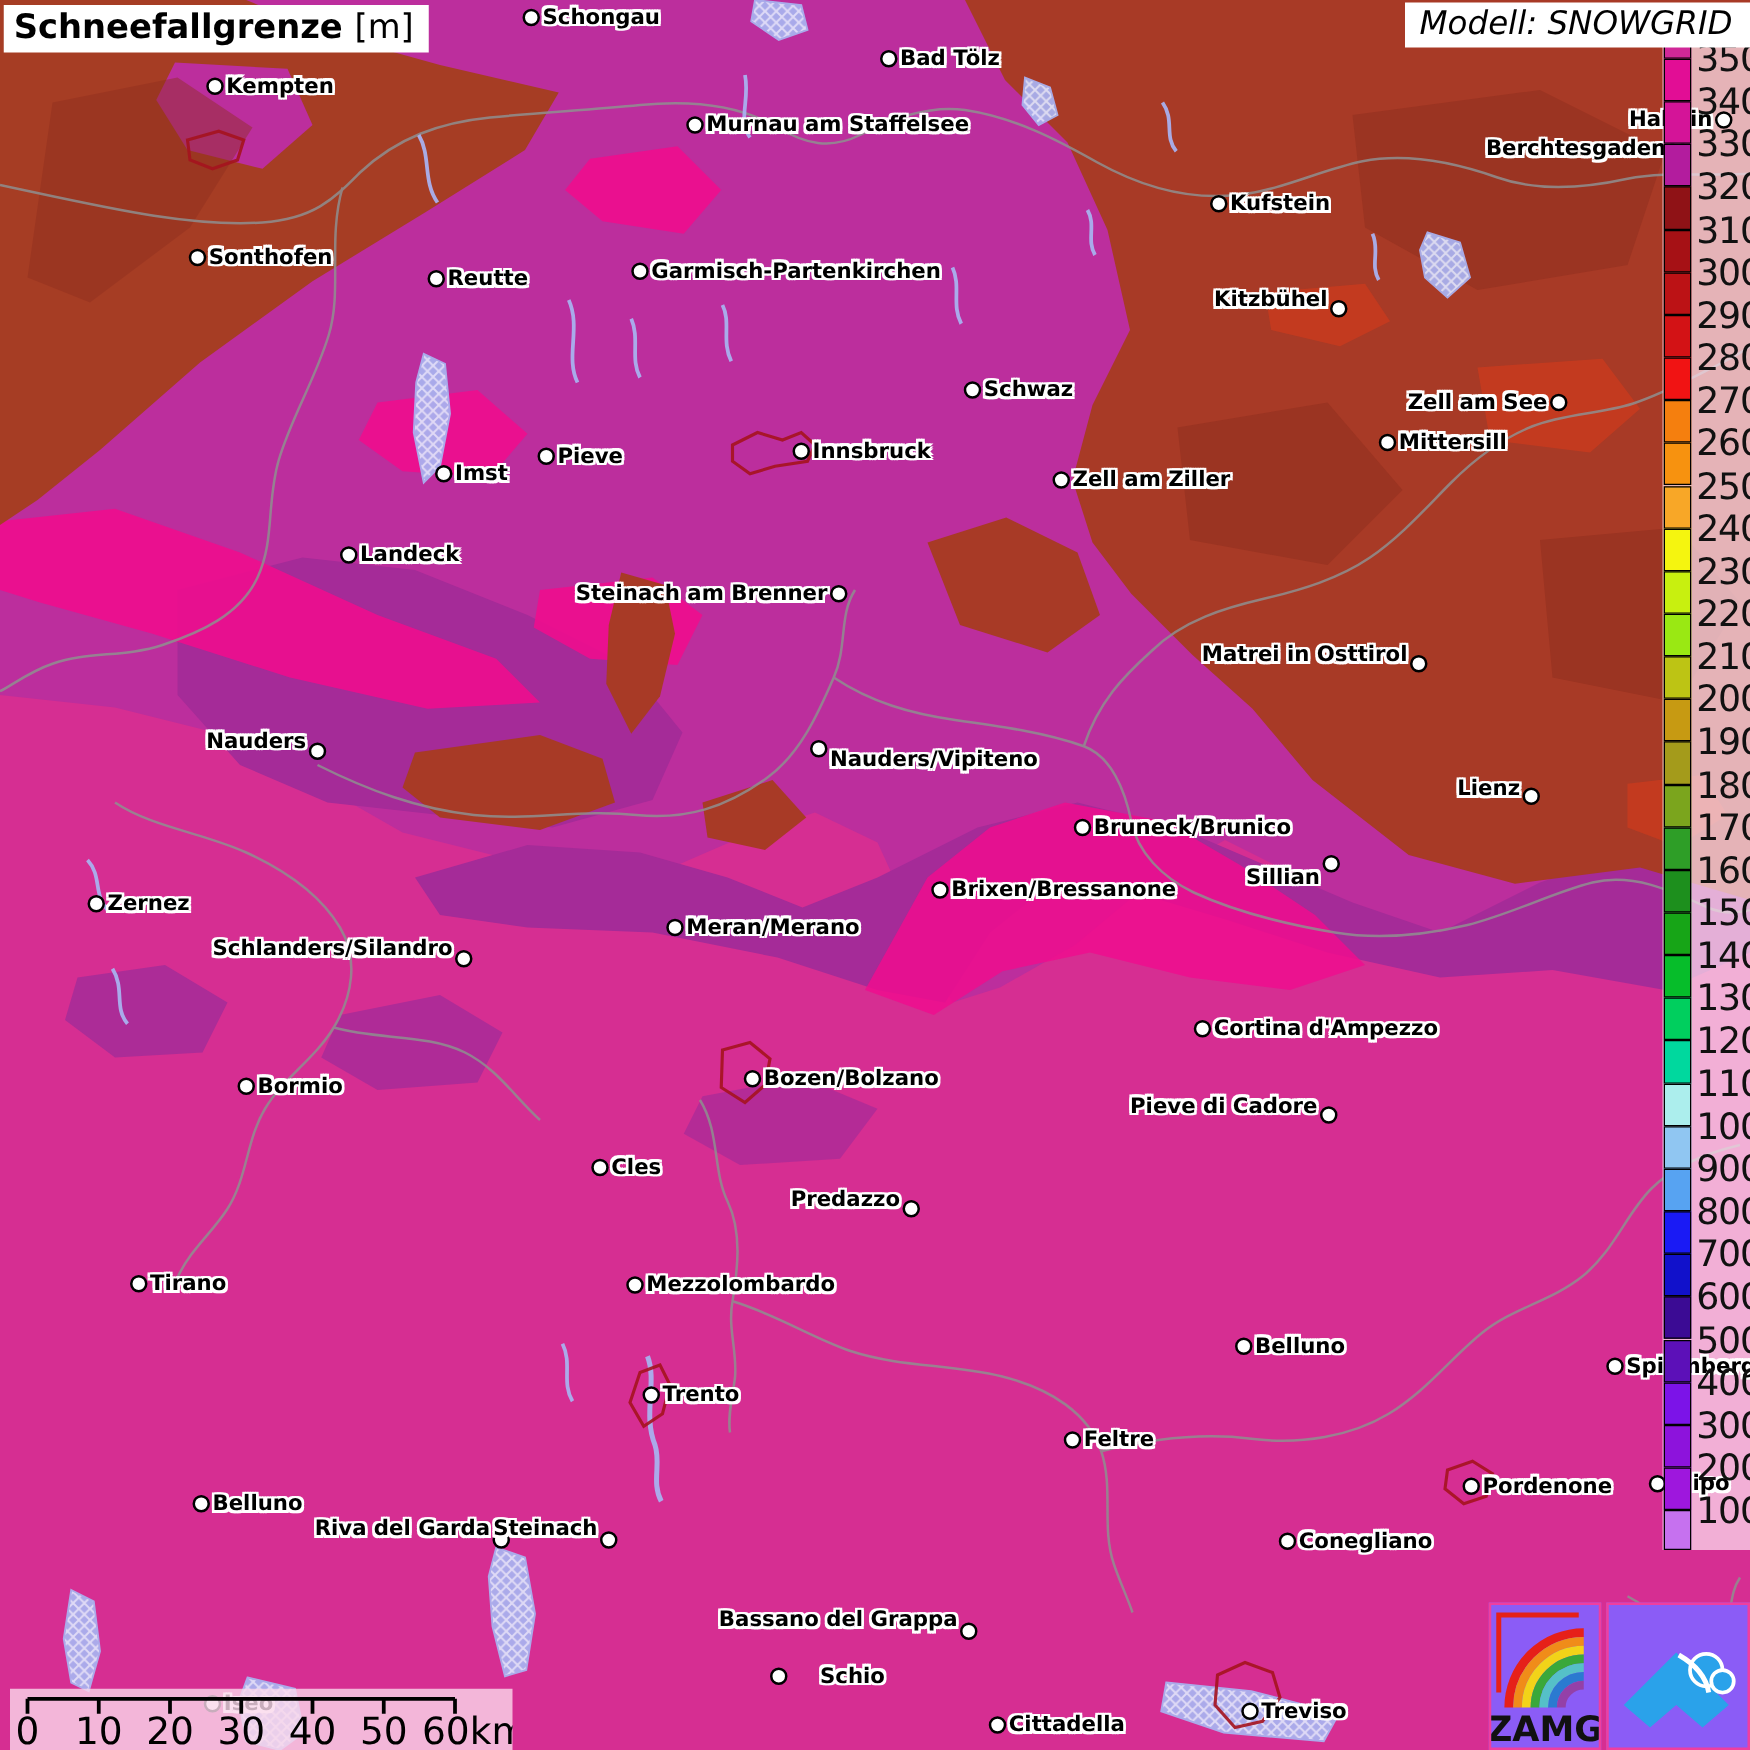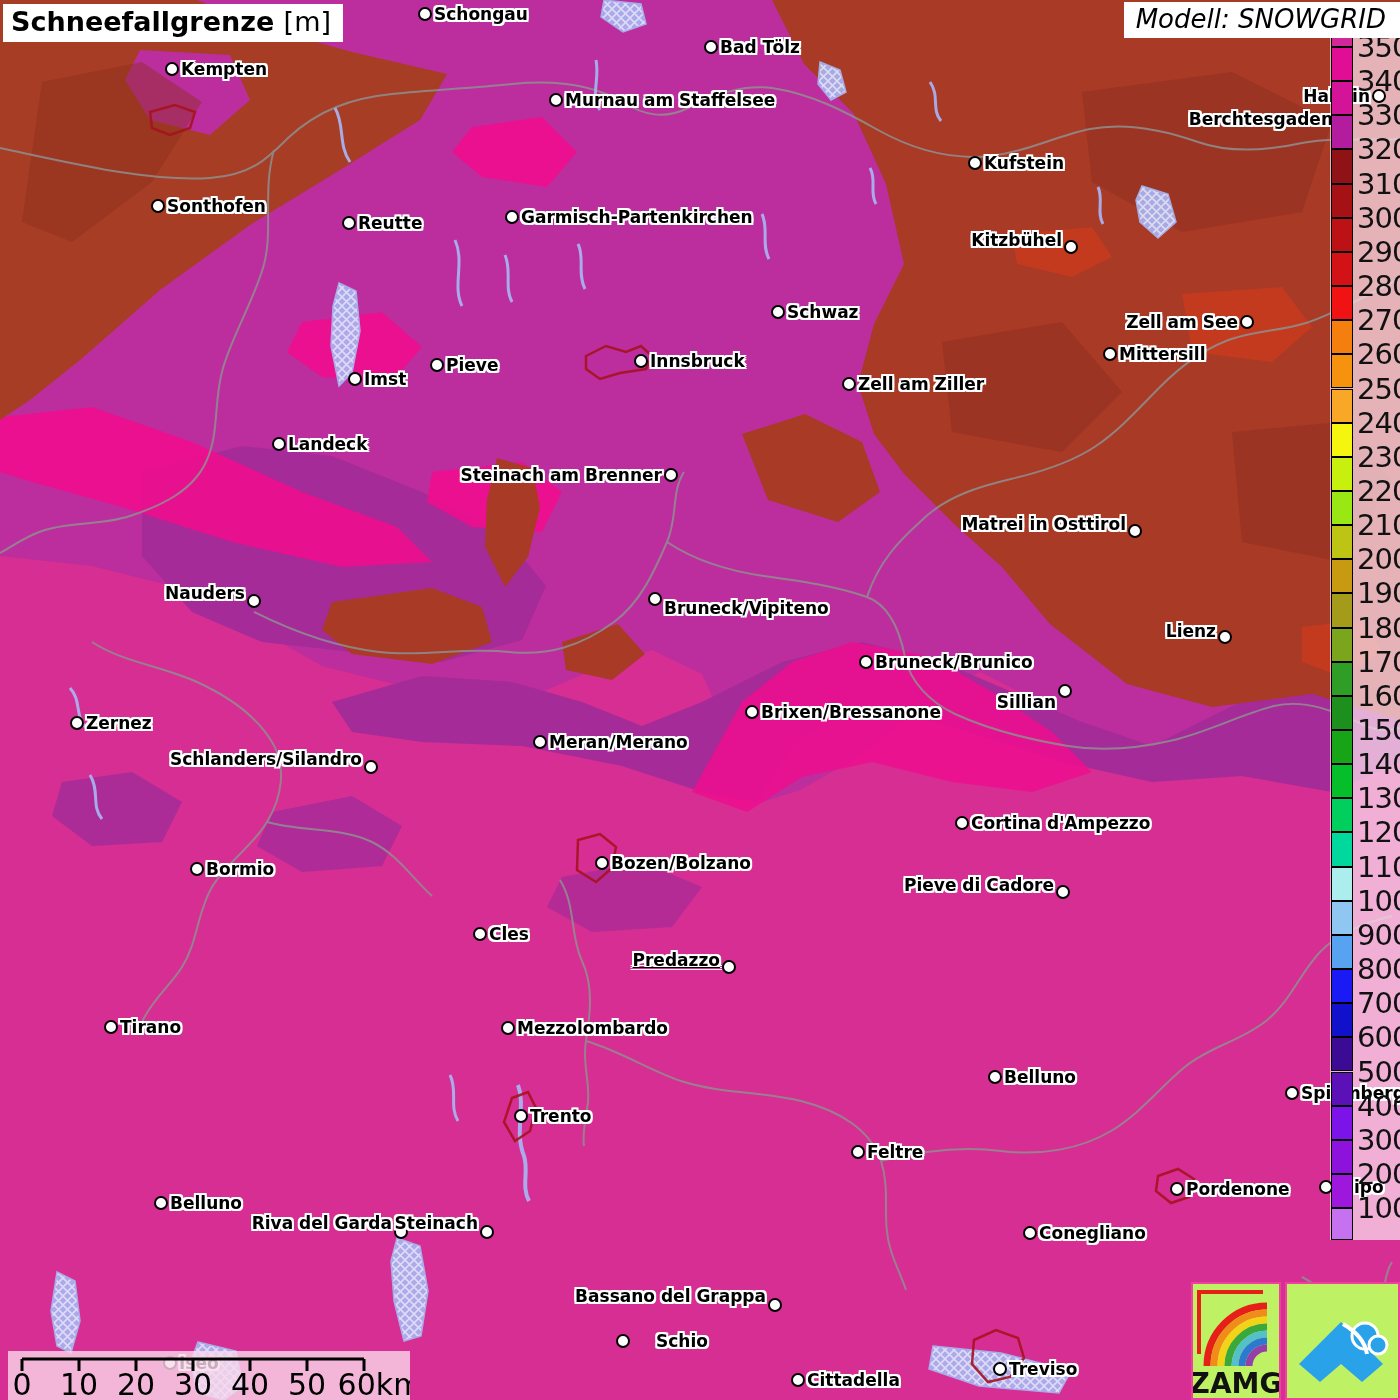--- a/index.html
+++ b/index.html
@@ -29,21 +29,21 @@
   #title-box{position:absolute;left:3px;top:4px;background:#fff;padding:2px 12px 5px 8px;z-index:30;}
   #title-line1{font-size:27px;font-weight:bold;line-height:31px;color:#000;}
   #title-line1 .unit{font-weight:normal;}
   #title-line2{font-size:26px;font-style:italic;line-height:30px;color:#000;}
   #model-box{position:absolute;right:0;top:2px;background:#fff;padding:2px 14px 4px 12px;
              font-size:26px;font-style:italic;color:#000;z-index:30;}
 
   #scalebar{position:absolute;left:8px;top:1351px;width:402px;height:49px;
             background:rgba(250,216,235,.8);z-index:20;}
 
-  .logo-box{position:absolute;top:1282px;height:118px;background:#bef264;
+  .logo-box{position:absolute;top:1282px;height:118px;background:#8b5cf6;
             border:2px solid #ef3f9f;box-sizing:border-box;z-index:30;}
   #zamg-box{left:1191px;width:90px;}
   #blue-box{left:1285px;width:115px;}
 </style>
 </head>
 <body>
 
 <div id="stage">
 
   <svg id="map-svg" viewBox="0 0 1400 1400">
@@ -227,21 +227,21 @@
       <div class="city" style="left: 1135px; top: 531px;">
         <span class="dot"></span>
         <span class="lbl" style="top: -7px; right: 9px;">Matrei in Osttirol</span>
       </div>
       <div class="city" style="left: 254px; top: 601px;">
         <span class="dot"></span>
         <span class="lbl" style="top: -8px; right: 9px;">Nauders</span>
       </div>
       <div class="city" style="left: 655px; top: 599px;">
         <span class="dot"></span>
-        <span class="lbl" style="top: 9px; left: 9px;">Bruneck/Vipiteno</span>
+        <span class="lbl" style="top: 9px; left: 9px;">Nauders/Vipiteno</span>
       </div>
       <div class="city" style="left: 1225px; top: 637px;">
         <span class="dot"></span>
         <span class="lbl" style="top: -6px; right: 9px;">Lienz</span>
       </div>
       <div class="city" style="left: 866px; top: 662px;">
         <span class="dot"></span>
         <span class="lbl" style="top: 0px; left: 9px;">Bruneck/Brunico</span>
       </div>
       <div class="city" style="left: 1065px; top: 691px;">
@@ -279,21 +279,21 @@
       <div class="city" style="left: 1063px; top: 892px;">
         <span class="dot"></span>
         <span class="lbl" style="top: -7px; right: 9px;">Pieve di Cadore</span>
       </div>
       <div class="city" style="left: 480px; top: 934px;">
         <span class="dot"></span>
         <span class="lbl" style="top: 0px; left: 9px;">Cles</span>
       </div>
       <div class="city" style="left: 729px; top: 967px;">
         <span class="dot"></span>
-        <span class="lbl" style="top: -7px; right: 9px; text-decoration: underline;">Predazzo</span>
+        <span class="lbl" style="top: -7px; right: 9px;">Predazzo</span>
       </div>
       <div class="city" style="left: 111px; top: 1027px;">
         <span class="dot"></span>
         <span class="lbl" style="top: 0px; left: 9px;">Tirano</span>
       </div>
       <div class="city" style="left: 508px; top: 1028px;">
         <span class="dot"></span>
         <span class="lbl" style="top: 0px; left: 9px;">Mezzolombardo</span>
       </div>
       <div class="city" style="left: 995px; top: 1077px;">

